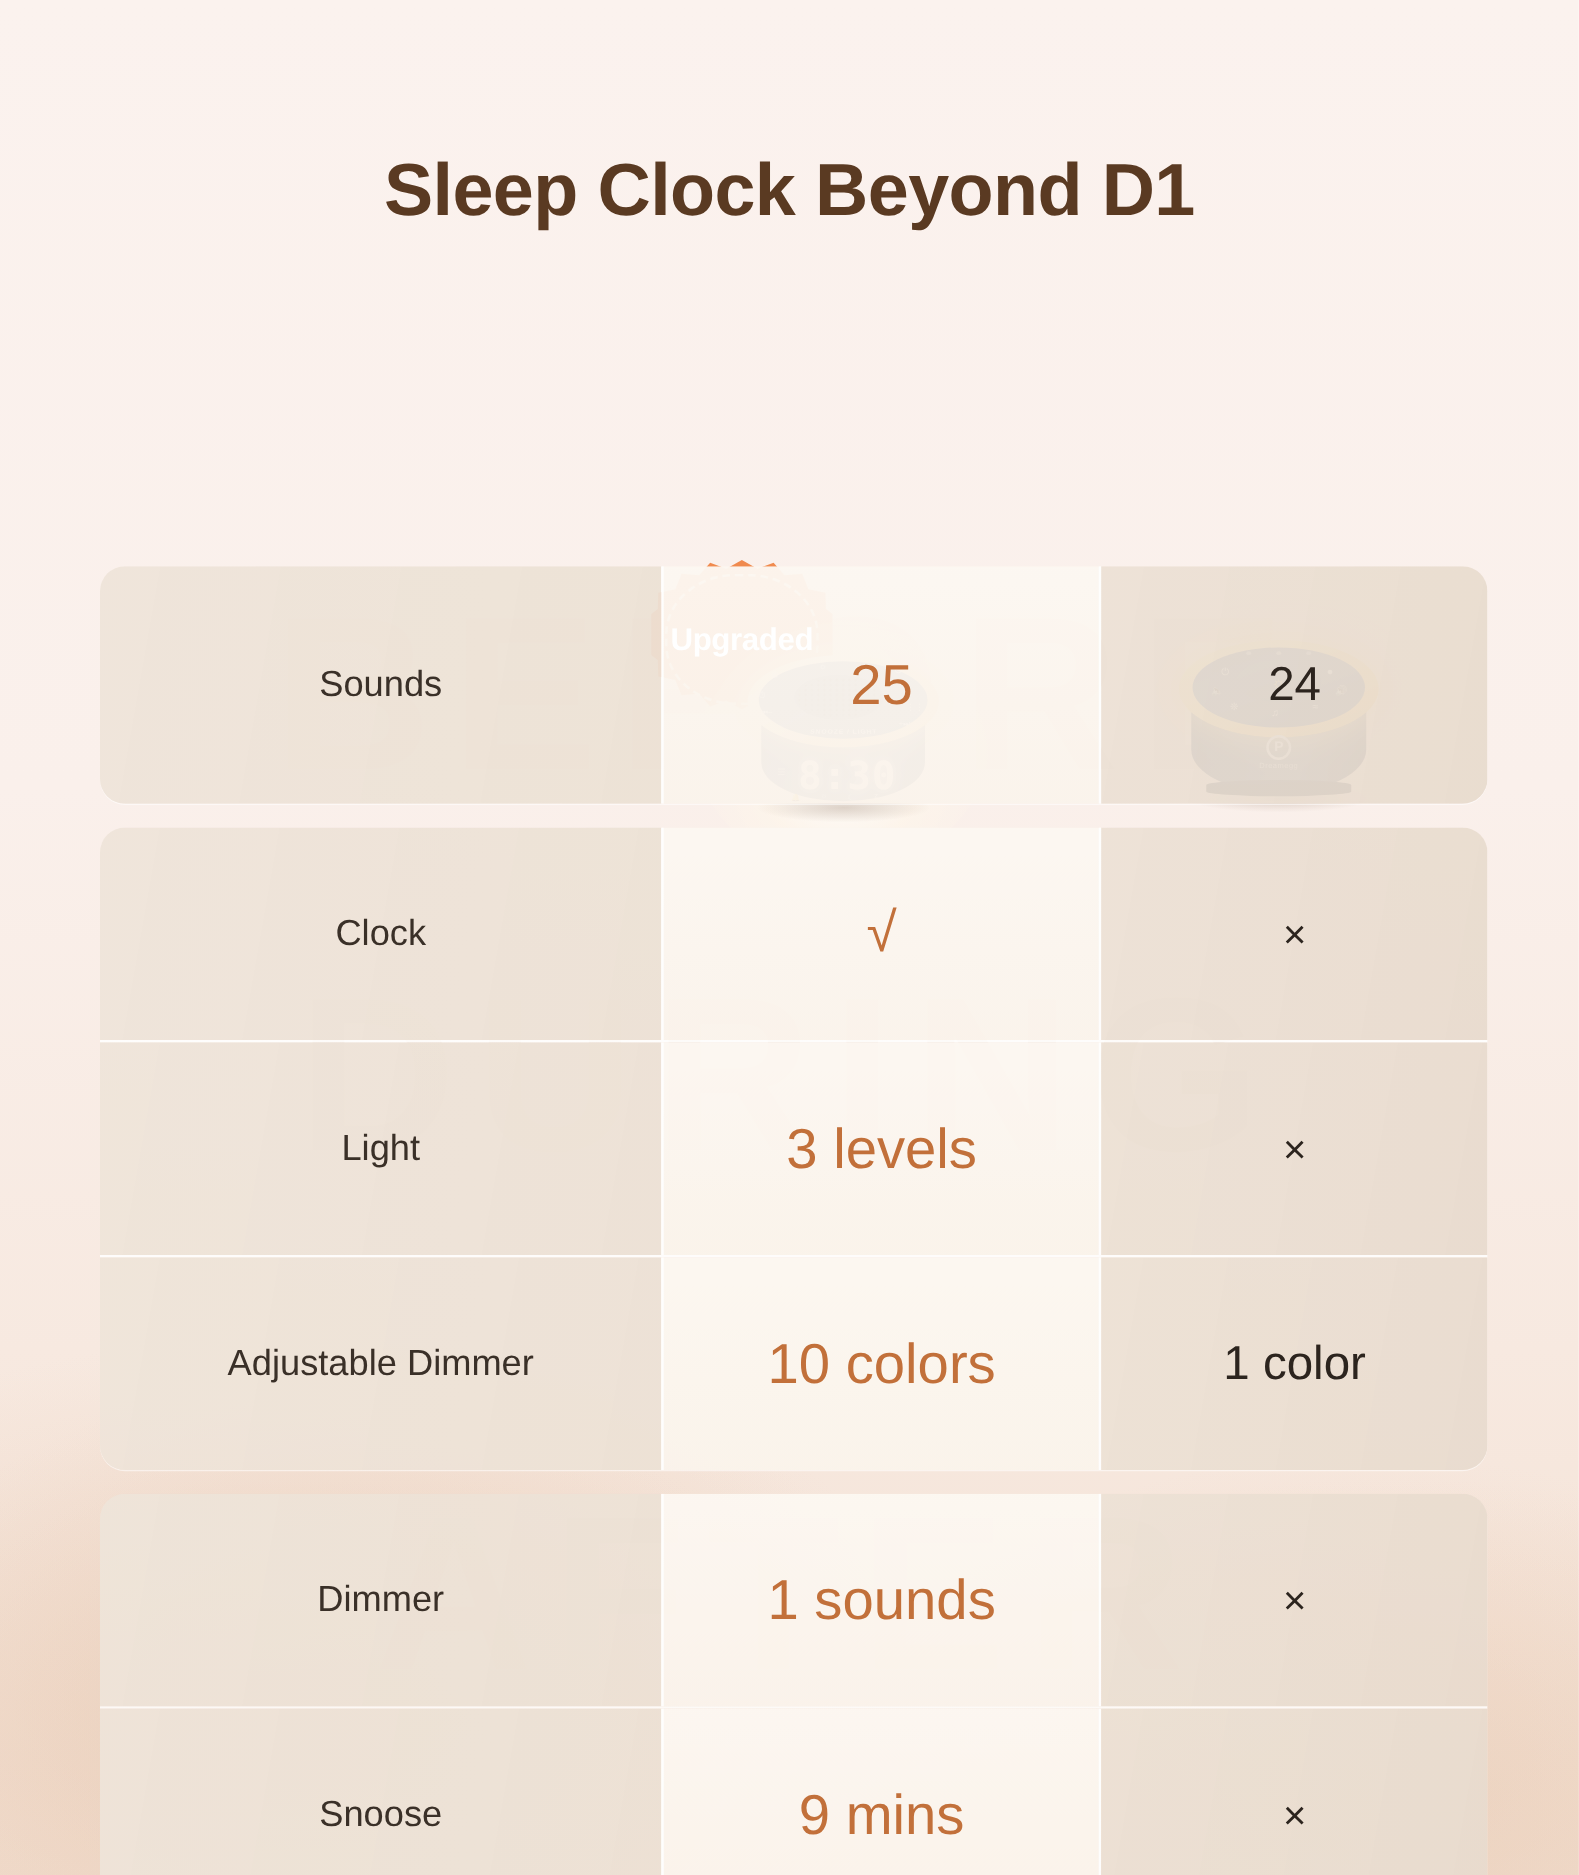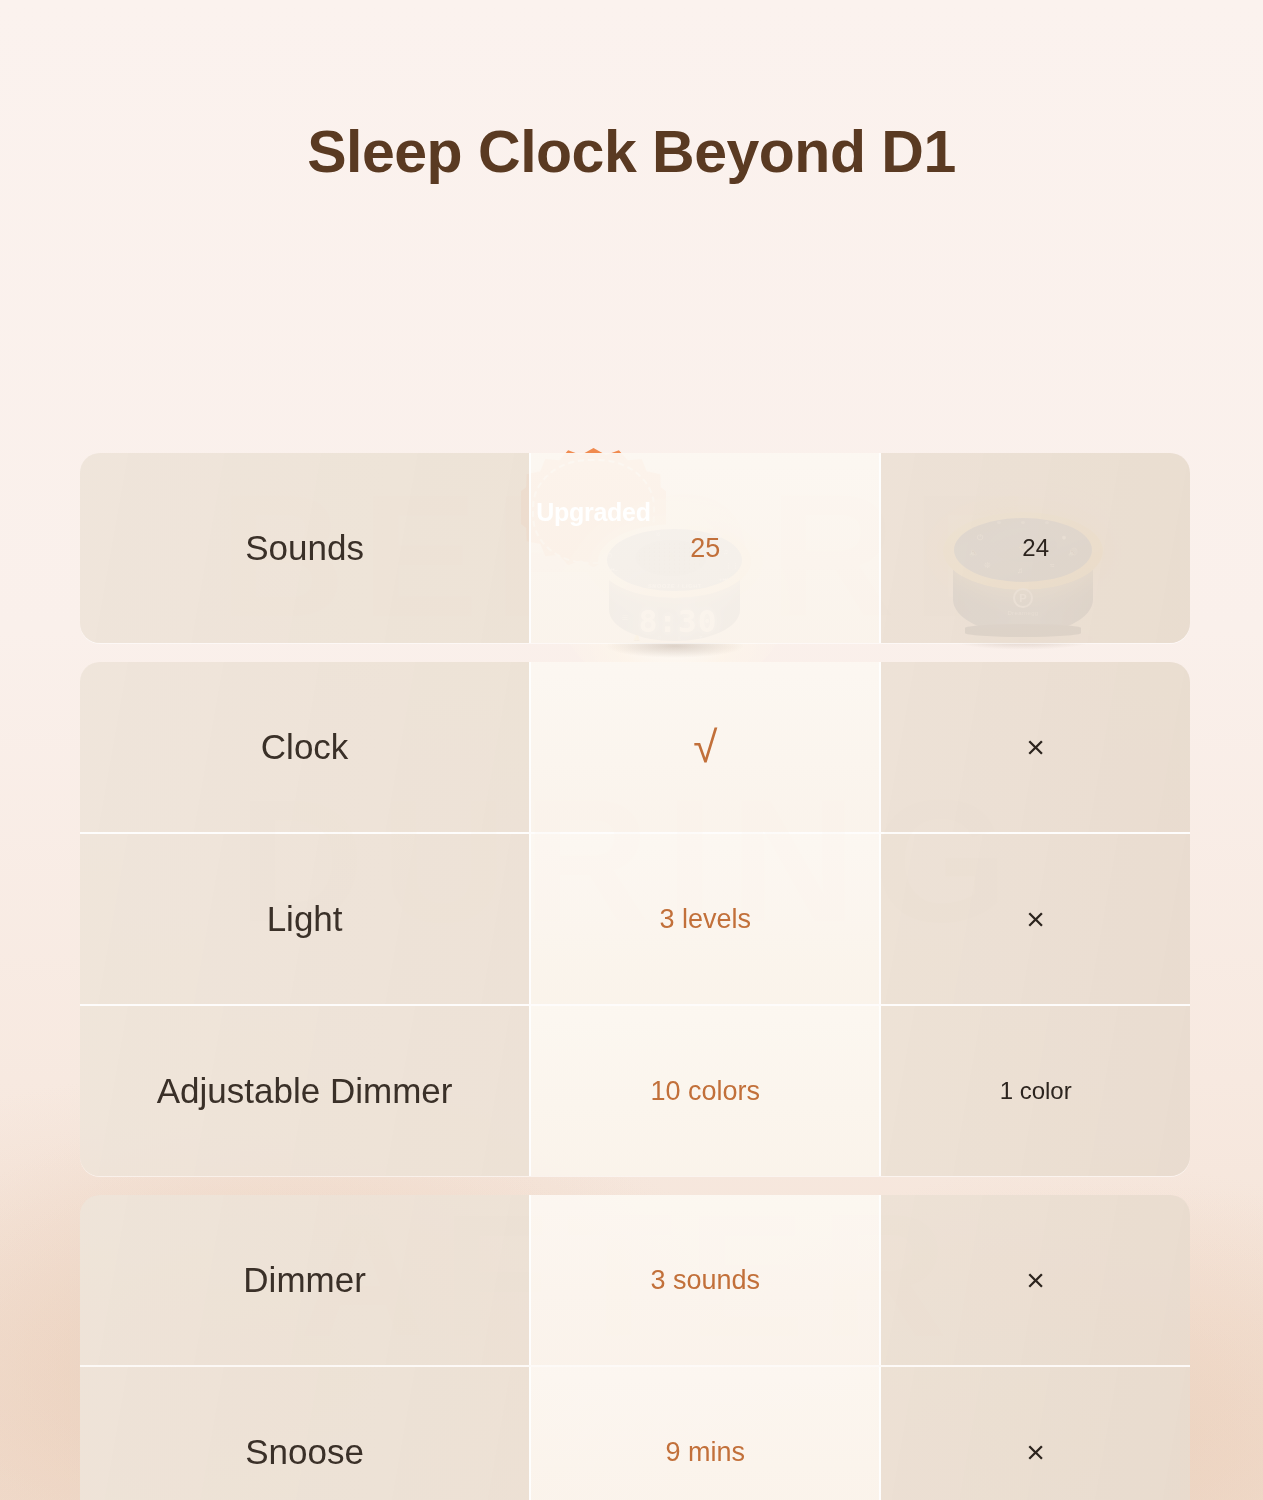--- a/index.html
+++ b/index.html
@@ -246,33 +246,33 @@
   .row + .row { border-top:2px solid rgba(255,255,255,0.85); }
 
   .cell {
     display:flex; align-items:center; justify-content:center;
     height:170px;
     position:relative;
   }
   .cell-label {
     width:476px;
     background:linear-gradient(100deg, rgba(238,228,217,0.93) 0%, rgba(236,225,213,0.95) 100%);
-    font-size:35px; color:#3A3028;
+    font-size:29px; color:#3A3028;
   }
   .cell-new {
     width:373px;
     background:linear-gradient(180deg, rgba(252,247,241,0.97) 0%, rgba(250,243,235,0.97) 100%);
     border-left:2px solid rgba(255,255,255,0.9);
     border-right:2px solid rgba(255,255,255,0.9);
-    font-size:27px; color:#C2703A;
+    font-size:45px; color:#C2703A;
   }
   .cell-old {
     width:327px;
     background:linear-gradient(100deg, rgba(236,225,213,0.93) 0%, rgba(232,219,206,0.95) 100%);
-    font-size:24px; color:#2C241E;
+    font-size:38px; color:#2C241E;
   }
   .cell-new.mark { font-size:44px; }
   .cell-old.mark { font-size:32px; color:#2C241E; }
 
   .row.tall .cell { height:190px; }
 </style>
 </head>
 <body>
 
 <div class="bg-wave wave-a"></div>
@@ -374,21 +374,21 @@
     <div class="row">
       <div class="cell cell-label">Adjustable Dimmer</div>
       <div class="cell cell-new">10 colors</div>
       <div class="cell cell-old">1 color</div>
     </div>
   </div>
 
   <div class="group">
     <div class="row">
       <div class="cell cell-label">Dimmer</div>
-      <div class="cell cell-new">3 sounds</div>
+      <div class="cell cell-new">1 sounds</div>
       <div class="cell cell-old mark">×</div>
     </div>
     <div class="row">
       <div class="cell cell-label">Snoose</div>
       <div class="cell cell-new">9 mins</div>
       <div class="cell cell-old mark">×</div>
     </div>
   </div>
 
 </div>

